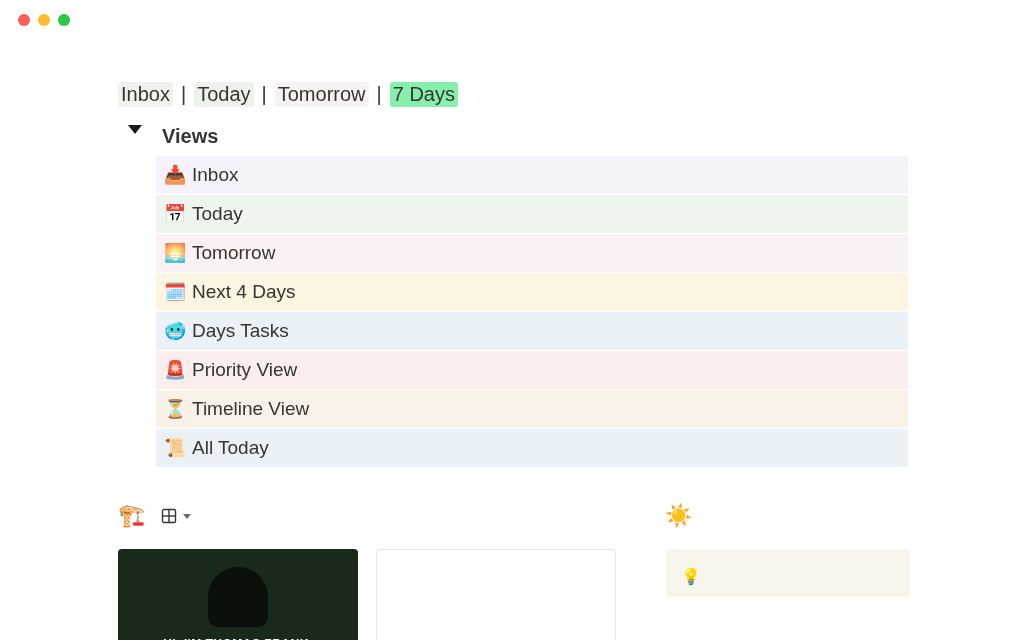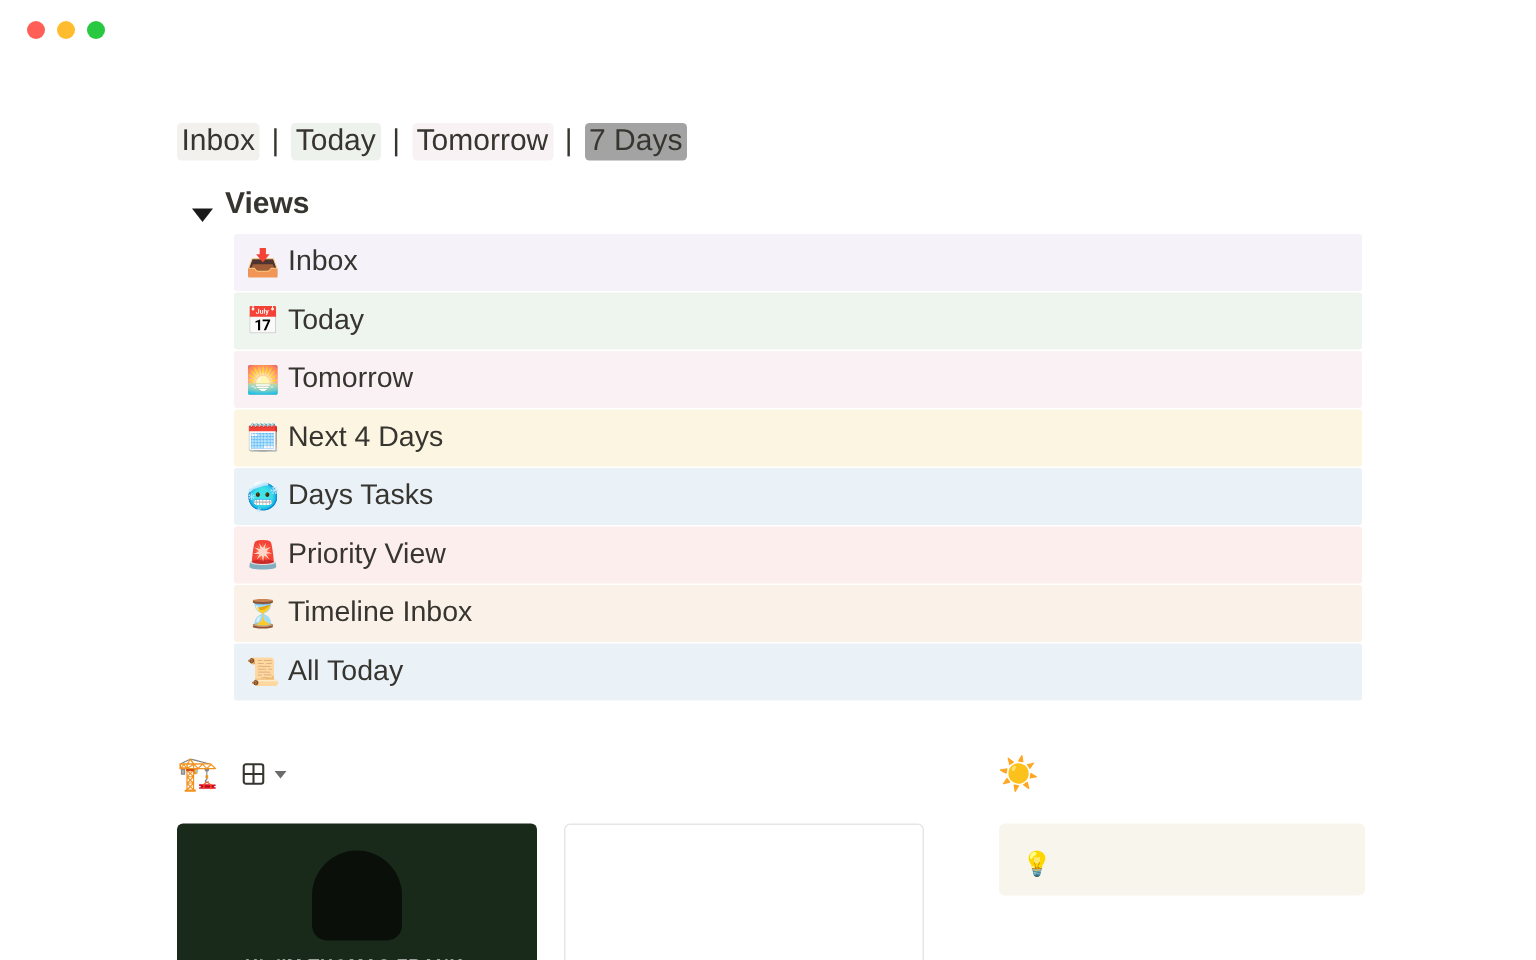--- a/index.html
+++ b/index.html
@@ -40,30 +40,30 @@
       gap: 0;
     }
     .nav-link {
       padding: 1px 3px;
       border-radius: 3px;
       cursor: pointer;
     }
     .nav-link.inbox { background: #f2f1ee; }
     .nav-link.today { background: #edf3ec; }
     .nav-link.tomorrow { background: #f9f2f4; }
-    .nav-link.sevendays { background: #a3a3a3; }
+    .nav-link.sevendays { background: #86efac; }
     .pipe {
       padding: 0 8px;
       color: #37352f;
     }
 
     .views-header {
       display: flex;
-      align-items: flex-end;
-      gap: 8px;
+      align-items: flex-start;
+      gap: 20px;
       margin-left: 10px;
       margin-bottom: 8px;
       cursor: pointer;
     }
     .chevron {
       width: 0;
       height: 0;
       border-left: 7px solid transparent;
       border-right: 7px solid transparent;
       border-top: 9px solid #1a1a1a;
@@ -237,21 +237,21 @@
     <div class="view-row bg-blu">
       <span class="emoji">🥶</span>
       <span class="label">Days Tasks</span>
     </div>
     <div class="view-row bg-red">
       <span class="emoji">🚨</span>
       <span class="label">Priority View</span>
     </div>
     <div class="view-row bg-org">
       <span class="emoji">⏳</span>
-      <span class="label">Timeline Inbox</span>
+      <span class="label">Timeline View</span>
     </div>
     <div class="view-row bg-blu">
       <span class="emoji">📜</span>
       <span class="label">All Today</span>
     </div>
   </div>
 
   <div class="bottom-section">
 
     <div class="col-left">

